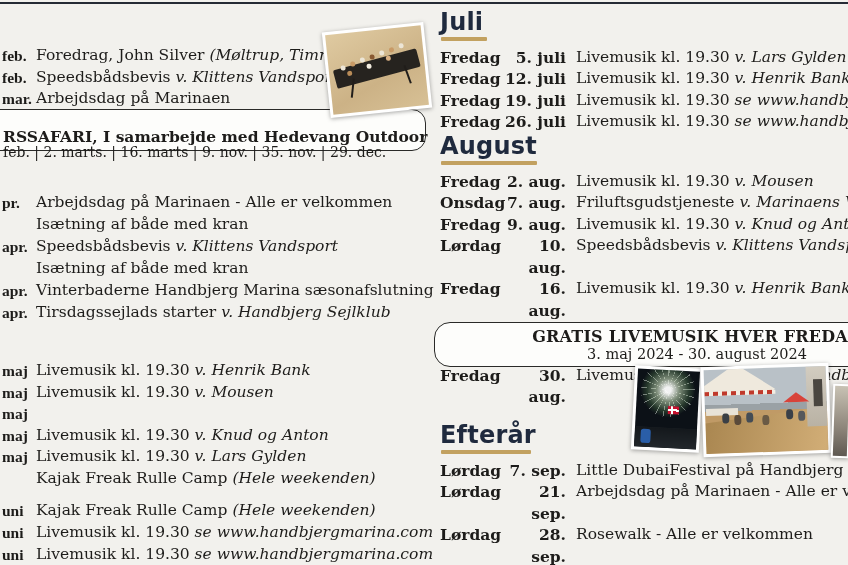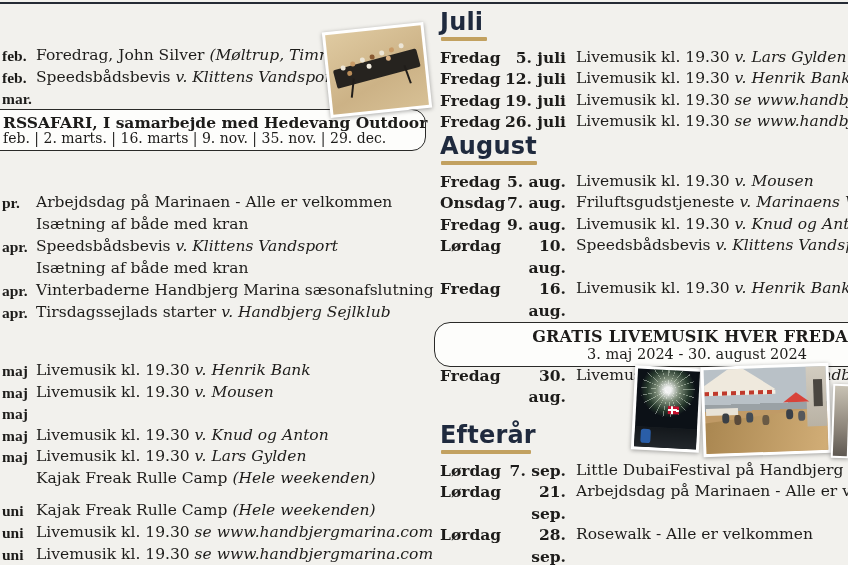--- a/index.html
+++ b/index.html
@@ -10,21 +10,21 @@
   
   .lcol-section{position:absolute;left:2px;width:432px;}
   .lrow{display:flex;line-height:21.5px;font-size:15.5px;}
   #april-rows .lrow{line-height:21.9px;}
   #juni-rows .lrow{line-height:21.8px;}
   .lbl{width:34px;font-weight:bold;flex:none;font-family:Liberation Serif, serif;}
   .ldesc{white-space:nowrap;}
 
   .oyster-box{position:absolute;top:109px;left:-70px;width:496px;height:42px;background:#fdfdfb;
         border:1.6px solid #2a2a28;border-radius:14px;padding:4px 0 0 72px;box-sizing:border-box;z-index:1;}
-  .ob-title{font-weight:bold;font-size:15.5px;line-height:17px;white-space:nowrap;}
+  .ob-title{font-weight:bold;font-size:15.5px;line-height:17px;white-space:nowrap;margin-top:14px;}
   .ob-dates{font-size:14px;line-height:15px;white-space:nowrap;}
 
   
   .rsec{position:absolute;left:440px;width:410px;}
   .rsec h2{margin:0;font-family:"DejaVu Sans",sans-serif;font-weight:bold;font-size:24px;
         line-height:24px;color:#1f2a3e;letter-spacing:.2px;}
   .underline{height:3.5px;background:#c2a160;margin:3px 0 6px 1px;border-radius:1px;}
   .u0{width:46px}.u1{width:96px}.u2{width:90px}
   .rrow{display:flex;line-height:21.6px;font-size:15.5px;}
   .rday{width:64px;font-weight:bold;flex:none;}
@@ -95,20 +95,21 @@
       <div class="lrow">
         <span class="lbl">feb.</span>
         <span class="ldesc"><span>Foredrag, John Silver </span><i>(Møltrup, Timring)</i></span>
       </div>
       <div class="lrow">
         <span class="lbl">feb.</span>
         <span class="ldesc"><span>Speedsbådsbevis </span><i>v. Klittens Vandsport</i></span>
       </div>
       <div class="lrow">
         <span class="lbl">mar.</span>
+        <span class="ldesc"><span>Arbejdsdag på Marinaen</span><i></i></span>
       </div>
     </div>
 
   <div class="oyster-box">
     <div class="ob-title">RSSAFARI, I samarbejde med Hedevang Outdoor</div>
     <div class="ob-dates">feb. | 2. marts. | 16. marts | 9. nov. | 35. nov. | 29. dec.</div>
   </div>
 
   <div id="april-rows" class="lcol-section" style="top:192px">
       <div class="lrow">
@@ -211,21 +212,21 @@
         </div>
       </div>
   </section>
 
   <section id="sec-1" class="rsec" style="top:134px">
     <h2>August</h2>
     <div class="underline u1"></div>
     <div class="rows">
         <div class="rrow">
           <span class="rday">Fredag</span>
-          <span class="rdate">5. aug.</span>
+          <span class="rdate">2. aug.</span>
           <span class="rdesc"><span>Livemusik kl. 19.30 </span><i>v. Mousen</i></span>
         </div>
         <div class="rrow">
           <span class="rday">Onsdag</span>
           <span class="rdate">7. aug.</span>
           <span class="rdesc"><span>Friluftsgudstjeneste </span><i>v. Marinaens Venner</i></span>
         </div>
         <div class="rrow">
           <span class="rday">Fredag</span>
           <span class="rdate">9. aug.</span>

